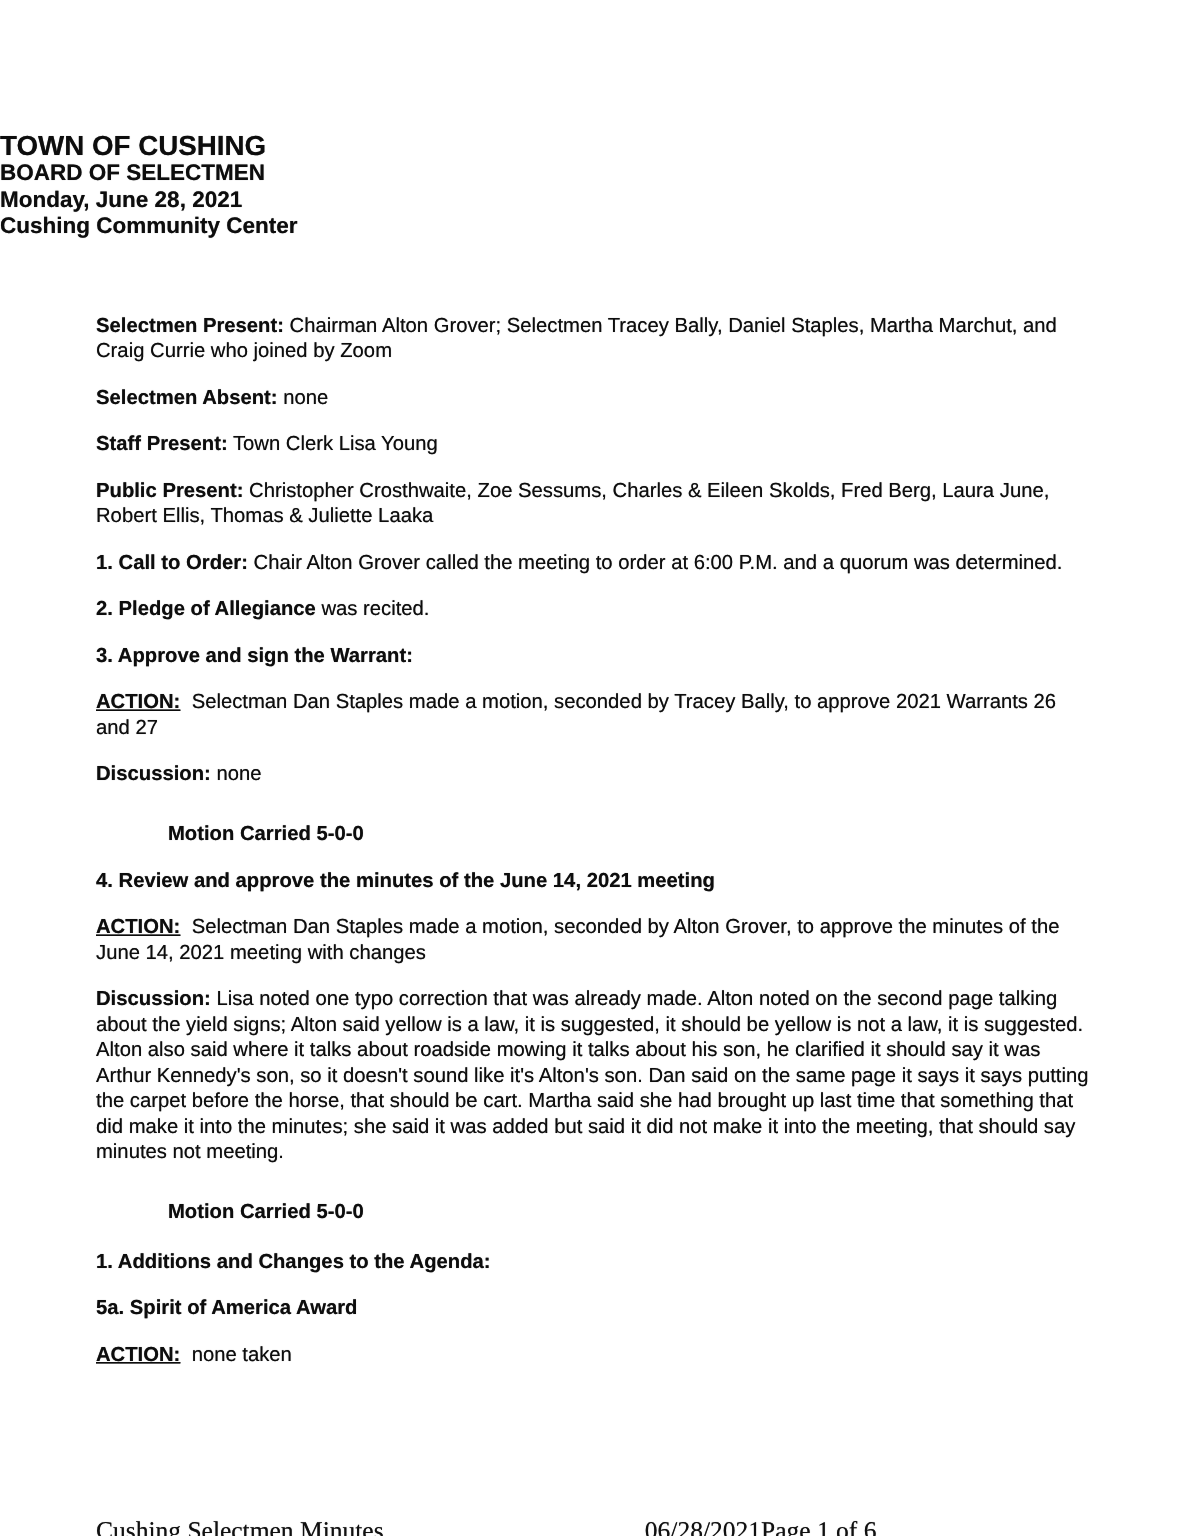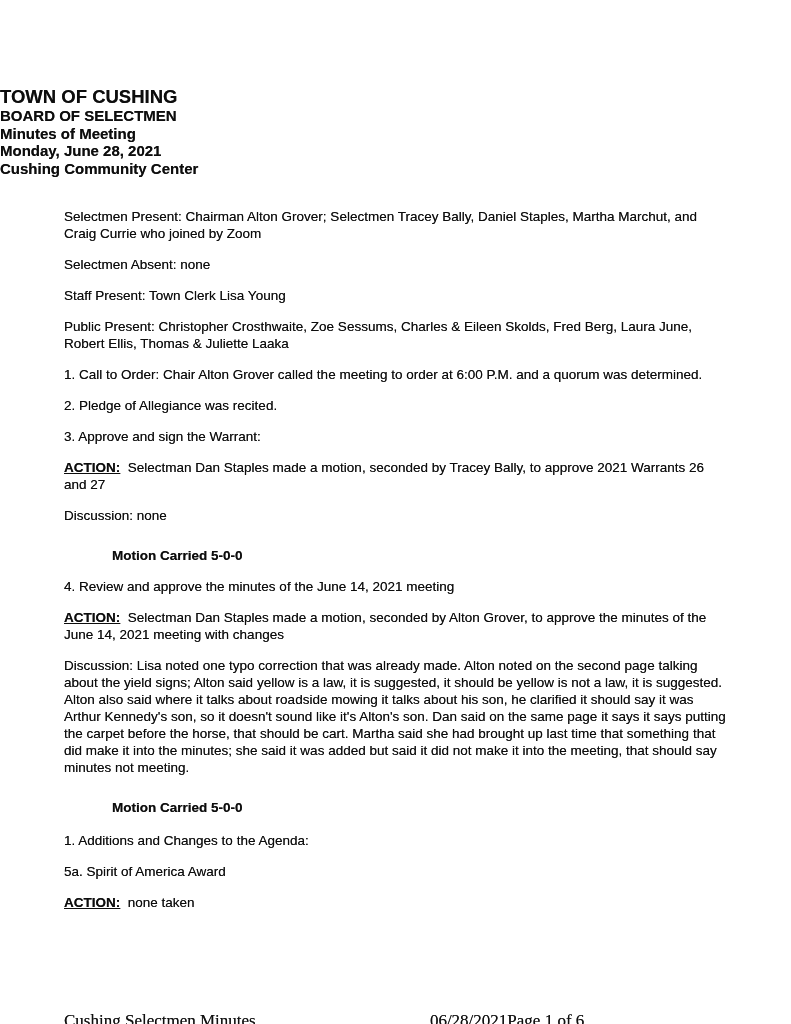--- a/index.html
+++ b/index.html
@@ -38,21 +38,21 @@
     left: 64px;
     width: 664px;
   }
   .para {
     margin: 0 0 14px 0;
     font-size: 13.5px;
     line-height: 17px;
     white-space: pre-wrap;
   }
   .lbl {
-    font-weight: normal;
+    font-weight: bold;
     margin-top: 32px;
   }
   .act {
     font-weight: bold;
     text-decoration: underline;
   }
   .motion {
     font-weight: bold;
     padding-left: 48px;
     margin-top: 23px;
@@ -75,21 +75,20 @@
   .footer-right { }
 </style>
 </head>
 <body>
 
 <div class="page">
 
   <div class="doc-header">
     <div class="doc-title">TOWN OF CUSHING</div>
     <div class="doc-subtitle">BOARD OF SELECTMEN</div>
-    <div class="doc-subtitle">Minutes of Meeting</div>
     <div class="doc-subtitle">Monday, June 28, 2021</div>
     <div class="doc-subtitle">Cushing Community Center</div>
   </div>
 
   <div class="content">
 
     <p class="para"><span class="lbl">Selectmen Present:</span><span> Chairman Alton Grover; Selectmen Tracey Bally, Daniel Staples, Martha Marchut, and Craig Currie who joined by Zoom</span></p>
 
     <p class="para"><span class="lbl">Selectmen Absent:</span><span> none</span></p>
 

